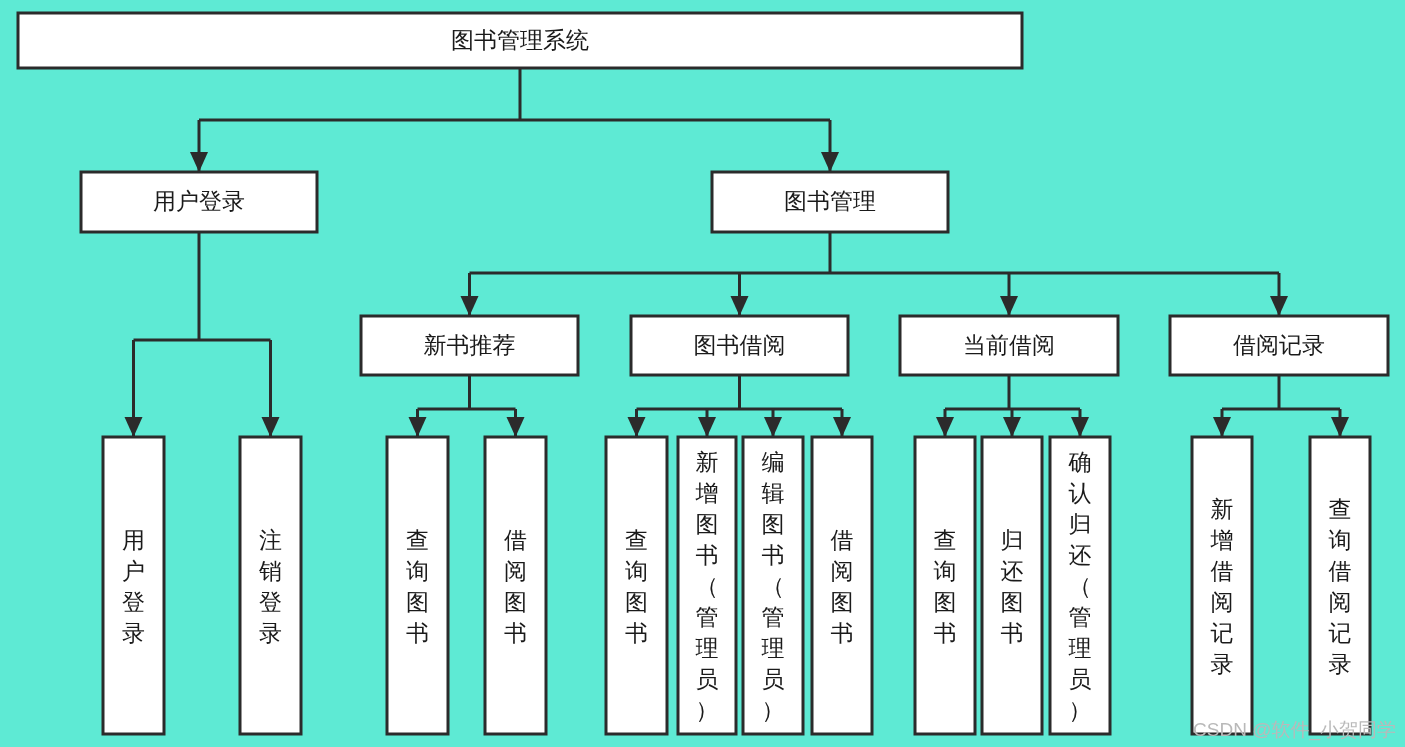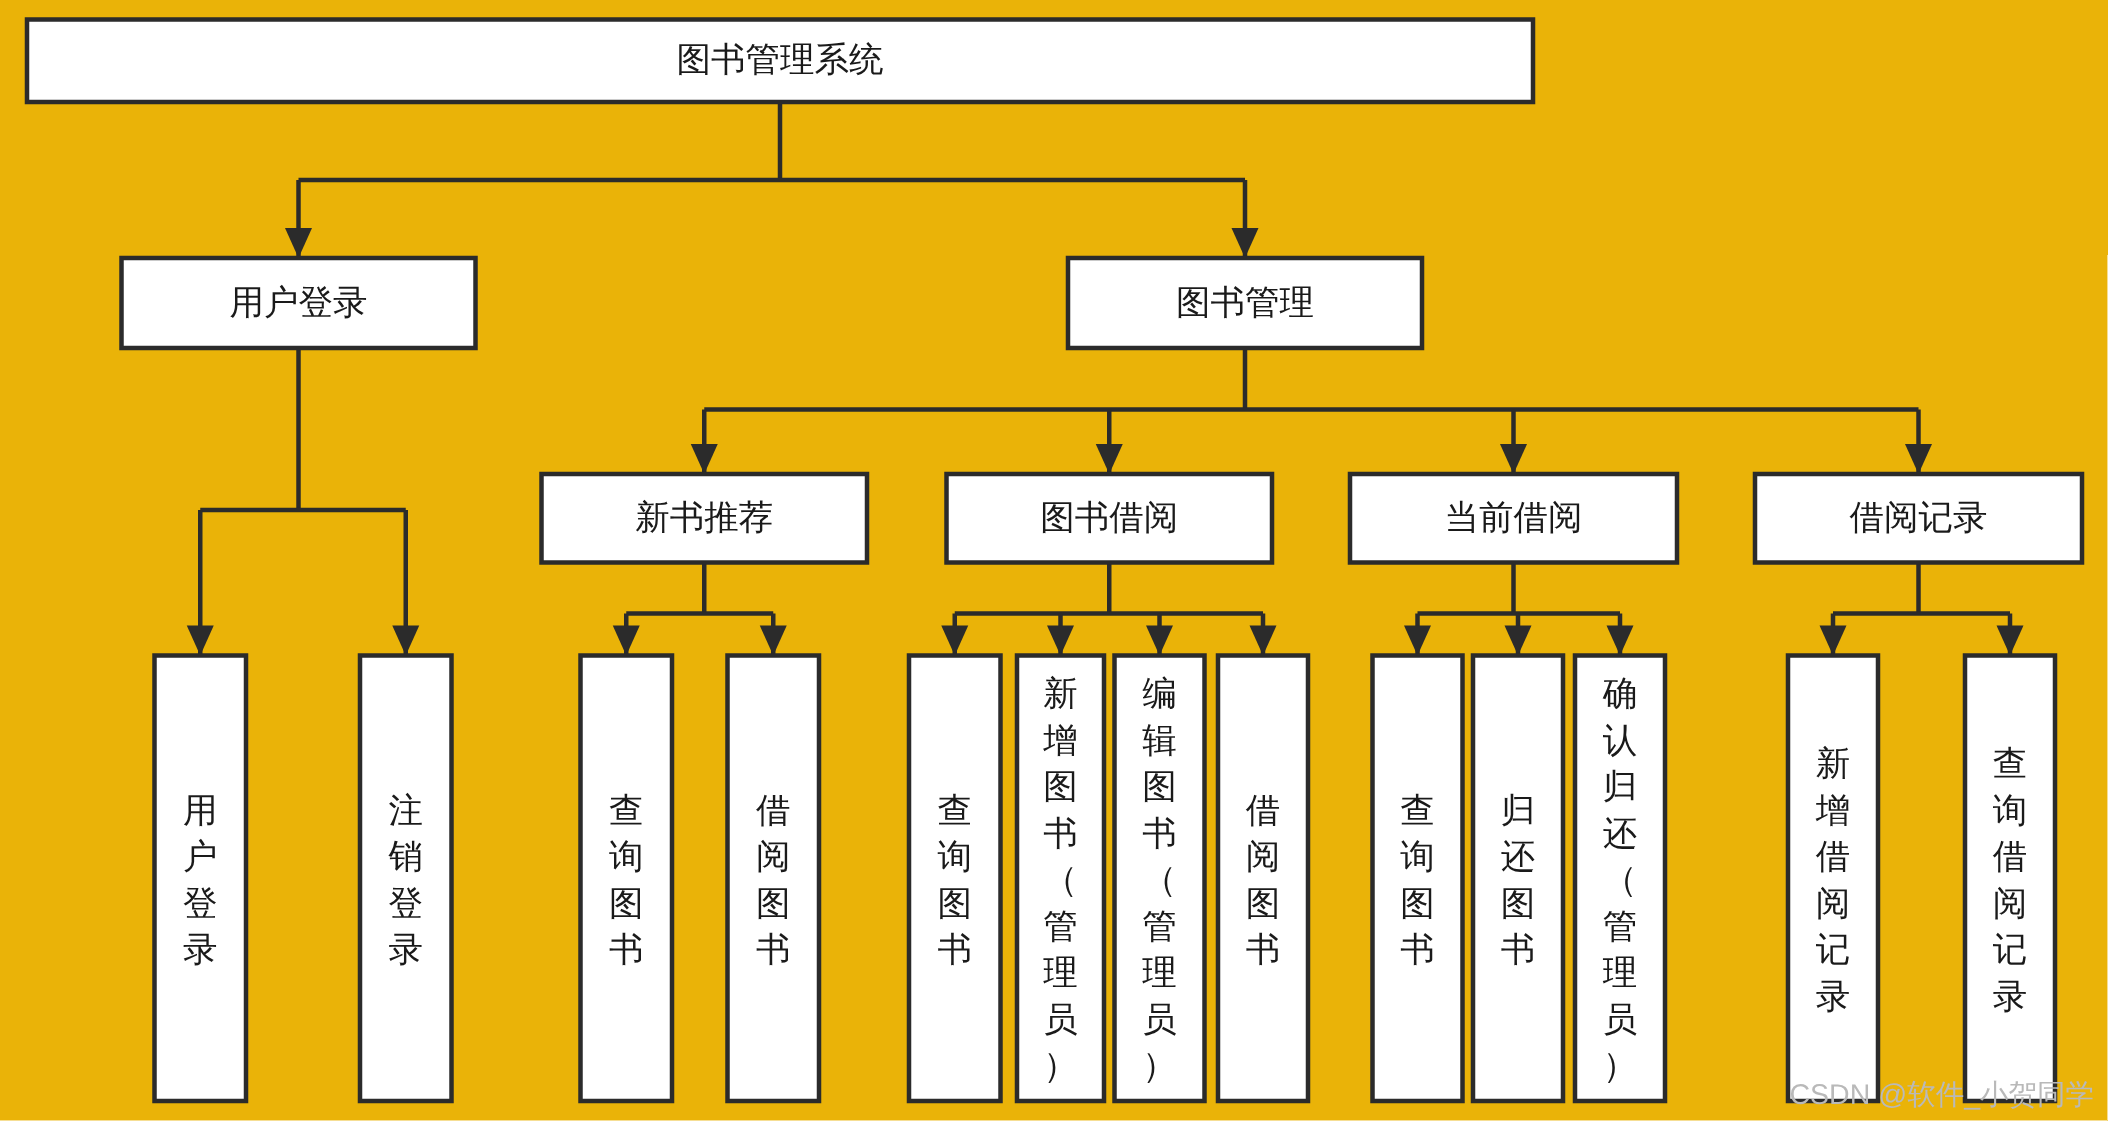--- a/index.html
+++ b/index.html
@@ -8,21 +8,21 @@
     padding: 0;
     background: #ffffff;
   }
   body {
     font-family: "Liberation Sans", "DejaVu Sans", sans-serif;
   }
   #diagram-root {
     position: relative;
     width: 1405px;
     height: 747px;
-    background: #eab308;
+    background: #5eead4;
     overflow: hidden;
   }
   svg#diagram-canvas {
     position: absolute;
     left: 0;
     top: 0;
     width: 1405px;
     height: 747px;
     display: block;
   }

